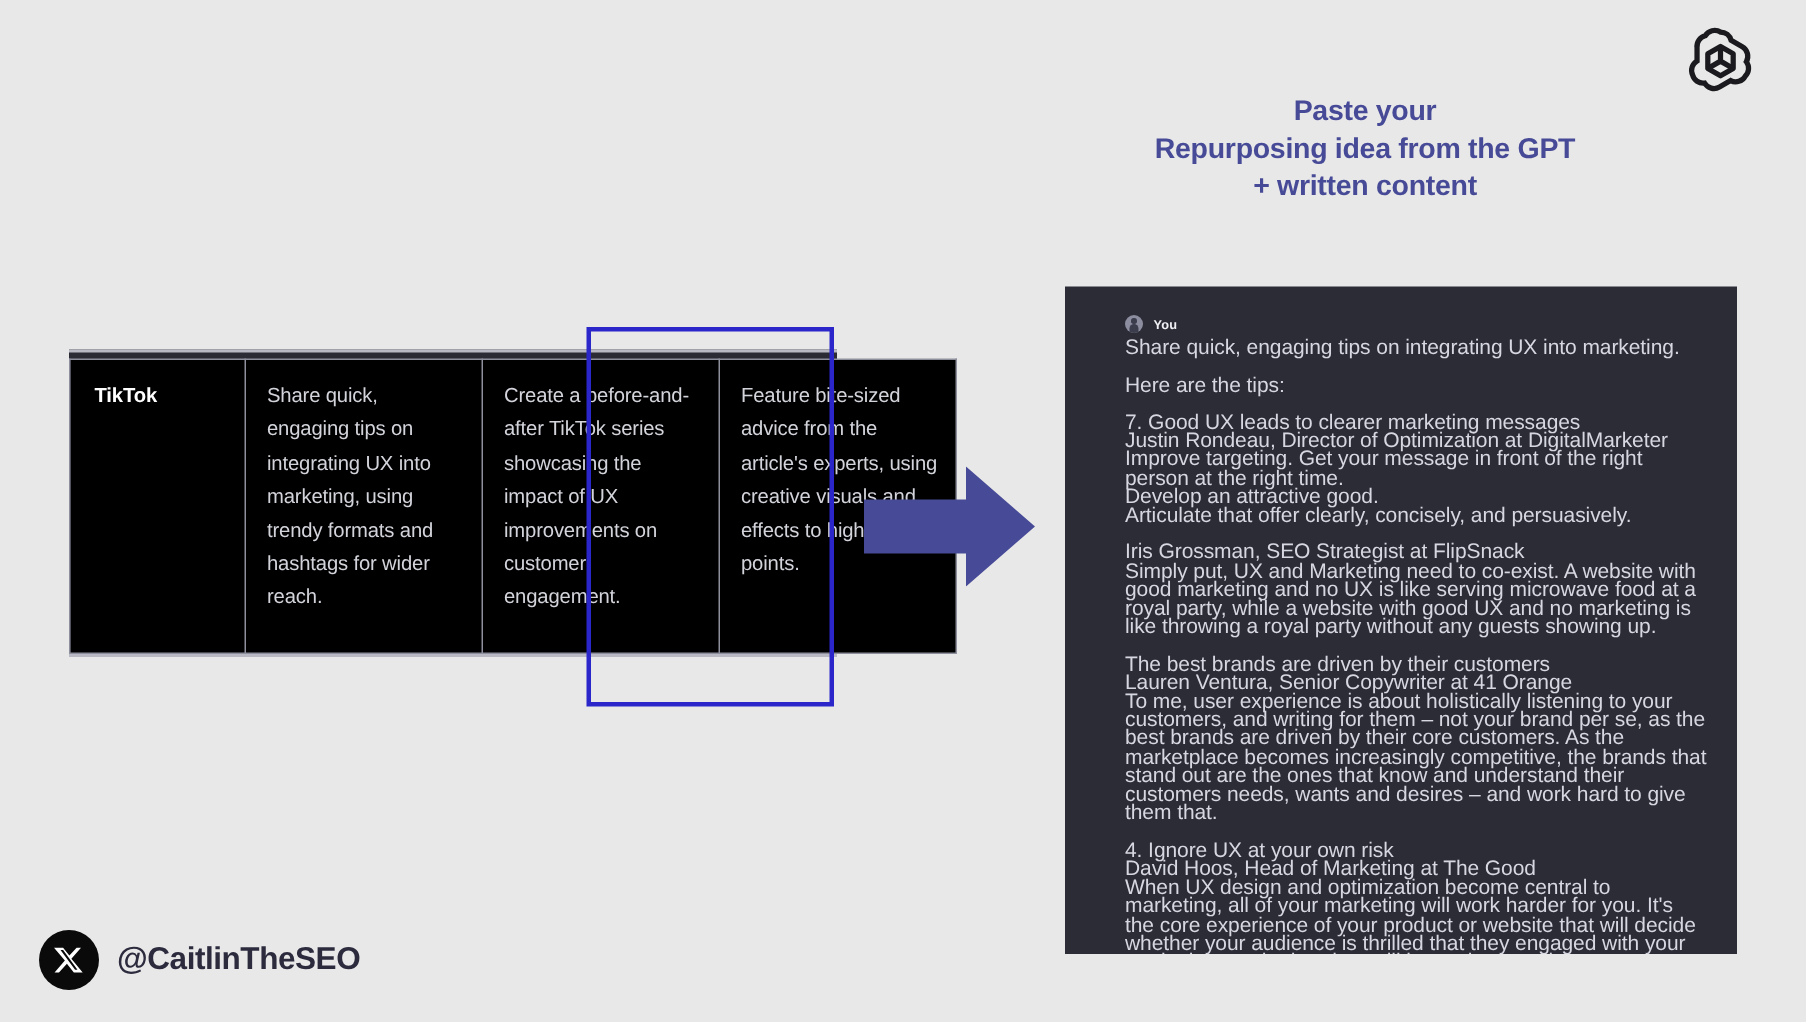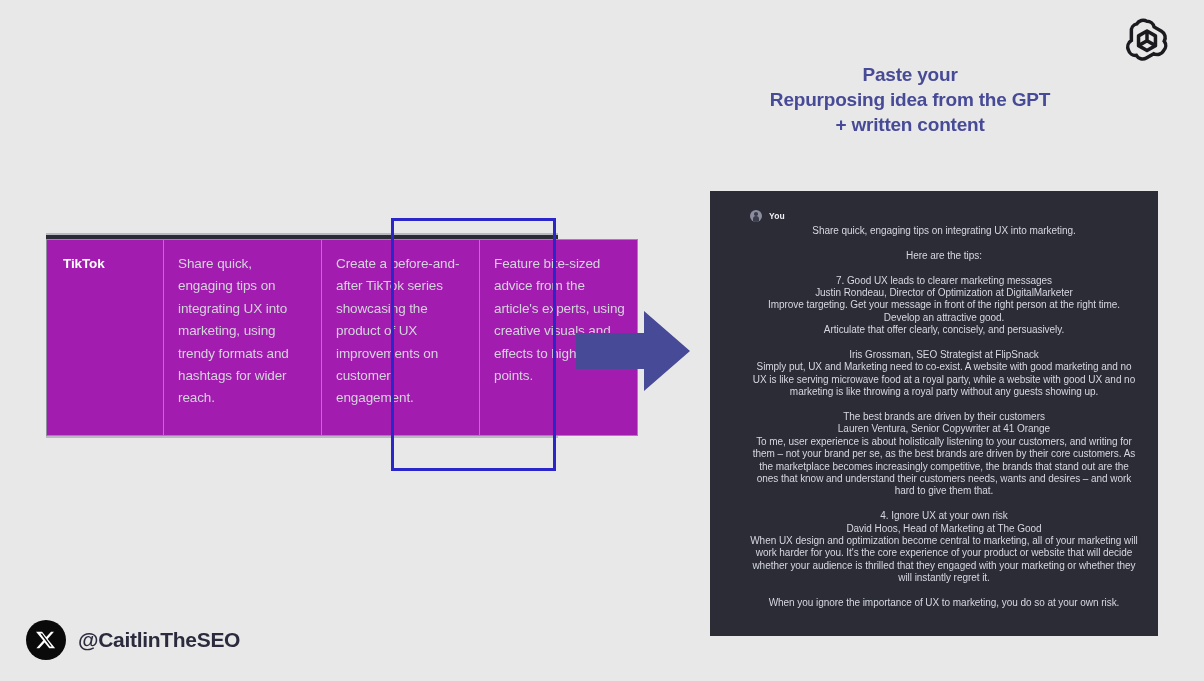--- a/index.html
+++ b/index.html
@@ -54,21 +54,21 @@
   #content-table {
     position: absolute;
     left: 0px;
     top: 4px;
     width: 486px;
     height: 197px;
     border-collapse: collapse;
     table-layout: fixed;
   }
   #content-table td {
-    background: #a21caf;
+    background: #000000;
     border: 1px solid #8e8f9c;
     vertical-align: top;
     padding: 13px 11px 10px 14px;
     color: #d3d4db;
     font-size: 13.5px;
     line-height: 22.4px;
     letter-spacing: -0.1px;
   }
   #content-table td.platform-cell {
     color: #ffffff;
@@ -152,25 +152,24 @@
     background: #3b3d4c;
   }
   .msg-author {
     color: #f0f0f4;
     font-size: 8.5px;
     font-weight: bold;
     letter-spacing: 0.1px;
   }
   .chat-line {
     color: #d6d7e0;
-    font-size: 10px;
+    font-size: 14px;
     line-height: 12.4px;
     letter-spacing: -0.05px;
     white-space: normal;
-    text-align: center;
   }
   .chat-gap { height: 12.4px; }
   .chat-block { margin: 0; }
 
   
   #watermark {
     position: absolute;
     left: 26px;
     top: 620px;
     display: flex;
@@ -210,21 +209,21 @@
   <div>Repurposing idea from the GPT</div>
   <div>+ written content</div>
 </div>
 
 <div id="table-wrap">
   <table id="content-table">
     <tbody>
       <tr>
         <td class="platform-cell">TikTok</td>
         <td class="idea-cell">Share quick, engaging tips on integrating UX into marketing, using trendy formats and hashtags for wider reach.</td>
-        <td class="idea-cell">Create a before-and-after TikTok series showcasing the product of UX improvements on customer engagement.</td>
+        <td class="idea-cell">Create a before-and-after TikTok series showcasing the impact of UX improvements on customer engagement.</td>
         <td class="idea-cell">Feature bite-sized advice from the article's experts, using creative visuals and effects to highlight key points.</td>
       </tr>
     </tbody>
   </table>
 </div>
 
 <div id="selection-box"></div>
 
 <div id="arrow">
   <svg viewBox="0 0 114 80" width="114" height="80" aria-hidden="true">

